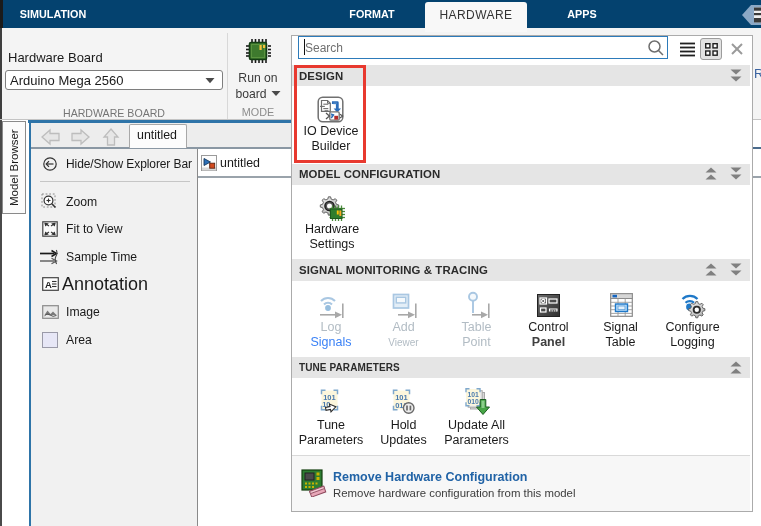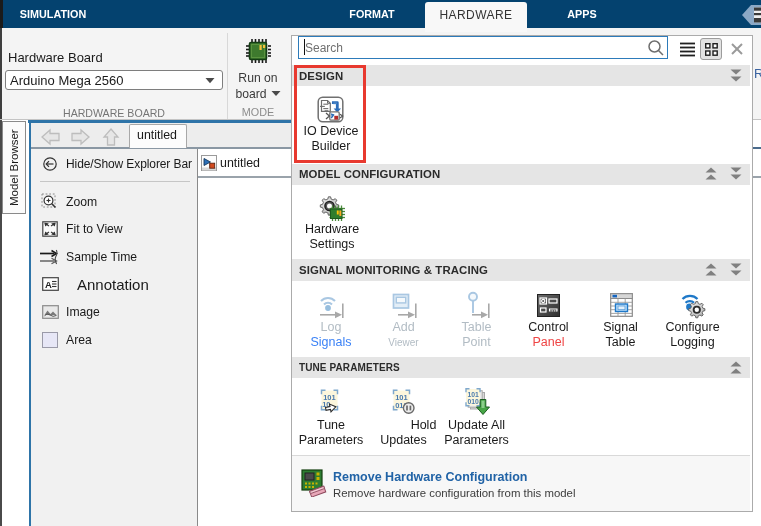--- a/index.html
+++ b/index.html
@@ -109,21 +109,21 @@
 </svg>
 
 <div class="abs" style="left:129px;top:124px;width:56px;height:22.5px;background:#FCFCFC;border:1px solid #A8A8A8;border-bottom:none;border-radius:2px 2px 0 0;"></div>
 <div class="abs ctr" style="left:129px;top:124px;width:56px;height:22px;font-size:12.4px;color:#1a1a1a;">untitled</div>
 
 <div class="abs vctr" style="left:66px;top:155px;height:17px;font-size:12px;letter-spacing:-0.1px;color:#1a1a1a;">Hide/Show Explorer Bar</div>
 <div class="abs" style="left:40px;top:180.5px;width:150px;height:1px;background:#C6C6C6;"></div>
 <div class="abs vctr" style="left:66px;top:193px;height:17px;font-size:12.2px;color:#1a1a1a;">Zoom</div>
 <div class="abs vctr" style="left:66px;top:220.5px;height:17px;font-size:12.2px;color:#1a1a1a;">Fit to View</div>
 <div class="abs vctr" style="left:66px;top:248px;height:17px;font-size:12.2px;color:#1a1a1a;">Sample Time</div>
-<div class="abs vctr" style="left:77px;top:275.5px;height:17px;font-size:15px;color:#1a1a1a;">Annotation</div>
+<div class="abs vctr" style="left:62px;top:275.5px;height:17px;font-size:18px;color:#1a1a1a;">Annotation</div>
 <div class="abs vctr" style="left:66px;top:303px;height:17px;font-size:12.2px;color:#1a1a1a;">Image</div>
 <div class="abs vctr" style="left:66px;top:331px;height:17px;font-size:12.2px;color:#1a1a1a;">Area</div>
 
 <svg class="abs" style="left:43px;top:157px;" width="14" height="14" viewBox="0 0 14 14">
   <circle cx="7" cy="7" r="6.2" fill="none" stroke="#333" stroke-width="1.2"></circle>
   <line x1="3.2" y1="7" x2="10.5" y2="7" stroke="#333" stroke-width="1.2"></line>
   <polyline points="6,4.2 3.2,7 6,9.8" fill="none" stroke="#333" stroke-width="1.2"></polyline>
 </svg>
 
 <svg class="abs" style="left:41px;top:193px;" width="18" height="18" viewBox="0 0 18 18">
@@ -310,21 +310,21 @@
 <div class="abs ctr" style="left:297px;top:221px;width:70px;height:15px;font-size:12.5px;color:#1a1a1a;">Hardware</div>
 <div class="abs ctr" style="left:297px;top:236px;width:70px;height:15px;font-size:12.5px;color:#1a1a1a;">Settings</div>
 
 <div class="abs ctr" style="left:296px;top:319.5px;width:70px;height:15px;font-size:12.5px;color:#B2BCC4;">Log</div>
 <div class="abs ctr" style="left:296px;top:334.5px;width:70px;height:15px;font-size:12.5px;color:#3b82f6;">Signals</div>
 <div class="abs ctr" style="left:368px;top:319.5px;width:71px;height:15px;font-size:12.5px;color:#B2BCC4;">Add</div>
 <div class="abs ctr" style="left:368px;top:334.5px;width:71px;height:15px;font-size:10px;color:#B2BCC4;">Viewer</div>
 <div class="abs ctr" style="left:441px;top:319.5px;width:71px;height:15px;font-size:12.5px;color:#B2BCC4;">Table</div>
 <div class="abs ctr" style="left:441px;top:334.5px;width:71px;height:15px;font-size:12.5px;color:#B2BCC4;">Point</div>
 <div class="abs ctr" style="left:513px;top:319.5px;width:71px;height:15px;font-size:12.5px;color:#1a1a1a;">Control</div>
-<div class="abs ctr" style="left:513px;top:334.5px;width:71px;height:15px;font-size:12.5px;color:#ef4444;">Panel</div>
+<div class="abs ctr" style="left:513px;top:334.5px;width:71px;height:15px;font-size:12.5px;color:#404040;font-weight:bold;">Panel</div>
 <div class="abs ctr" style="left:585px;top:319.5px;width:71px;height:15px;font-size:12.5px;color:#1a1a1a;">Signal</div>
 <div class="abs ctr" style="left:585px;top:334.5px;width:71px;height:15px;font-size:12.5px;color:#1a1a1a;">Table</div>
 <div class="abs ctr" style="left:657px;top:319.5px;width:71px;height:15px;font-size:12.5px;color:#1a1a1a;">Configure</div>
 <div class="abs ctr" style="left:657px;top:334.5px;width:71px;height:15px;font-size:12.5px;color:#1a1a1a;">Logging</div>
 
 <svg class="abs" style="left:317px;top:291px;" width="28" height="28" viewBox="0 0 28 28">
   <g fill="none" stroke="#A9C7E2" stroke-width="2">
     <path d="M4 10 a9.5 9.5 0 0 1 14 0"></path>
     <path d="M7 13.5 a5.5 5.5 0 0 1 8 0"></path>
   </g>
@@ -402,21 +402,21 @@
   <g transform="translate(17.8 18.7) scale(0.88) translate(-12.5 -12)">
     <path d="M10.8 5.1 L11.4 2.8 L13.6 2.8 L14.2 5.1 L16.1 5.9 L18.3 4.7 L19.8 6.2 L18.6 8.4 L19.4 10.3 L21.7 10.9 L21.7 13.1 L19.4 13.7 L18.6 15.6 L19.8 17.8 L18.3 19.3 L16.1 18.1 L14.2 18.9 L13.6 21.2 L11.4 21.2 L10.8 18.9 L8.9 18.1 L6.7 19.3 L5.2 17.8 L6.4 15.6 L5.6 13.7 L3.3 13.1 L3.3 10.9 L5.6 10.3 L6.4 8.4 L5.2 6.2 L6.7 4.7 L8.9 5.9 Z" fill="url(#gearg)" stroke="#5a5a5a" stroke-width="1"></path>
     <circle cx="12.5" cy="12" r="5.6" fill="#CFCFCF"></circle>
     <circle cx="12.5" cy="12" r="4.6" fill="#2e2e2e"></circle>
     <circle cx="12.5" cy="12" r="2.5" fill="#fff"></circle>
   </g>
 </svg>
 
 <div class="abs ctr" style="left:296px;top:417px;width:70px;height:15px;font-size:12.5px;color:#1a1a1a;">Tune</div>
 <div class="abs ctr" style="left:296px;top:432px;width:70px;height:15px;font-size:12.5px;color:#1a1a1a;">Parameters</div>
-<div class="abs ctr" style="left:388px;top:417px;width:71px;height:15px;font-size:12.5px;color:#1a1a1a;">Hold</div>
+<div class="abs ctr" style="left:368px;top:417px;width:71px;height:15px;font-size:12.5px;color:#1a1a1a;">Hold</div>
 <div class="abs ctr" style="left:368px;top:432px;width:71px;height:15px;font-size:12.5px;color:#1a1a1a;">Updates</div>
 <div class="abs ctr" style="left:441px;top:417px;width:71px;height:15px;font-size:12.5px;color:#1a1a1a;">Update All</div>
 <div class="abs ctr" style="left:441px;top:432px;width:71px;height:15px;font-size:12.5px;color:#1a1a1a;">Parameters</div>
 
 <svg class="abs" style="left:318px;top:389px;" width="27" height="27" viewBox="0 0 27 27">
   <rect x="3.5" y="1.5" width="16" height="19" fill="#FCF6DC"></rect>
   <g stroke="#7FA8CC" stroke-width="1.5" fill="none">
     <path d="M7.5 1.2 h-4 v4"></path>
       <path d="M15.5 1.2 h4 v4"></path>
     <path d="M7.5 20.8 h-4 v-4"></path>

